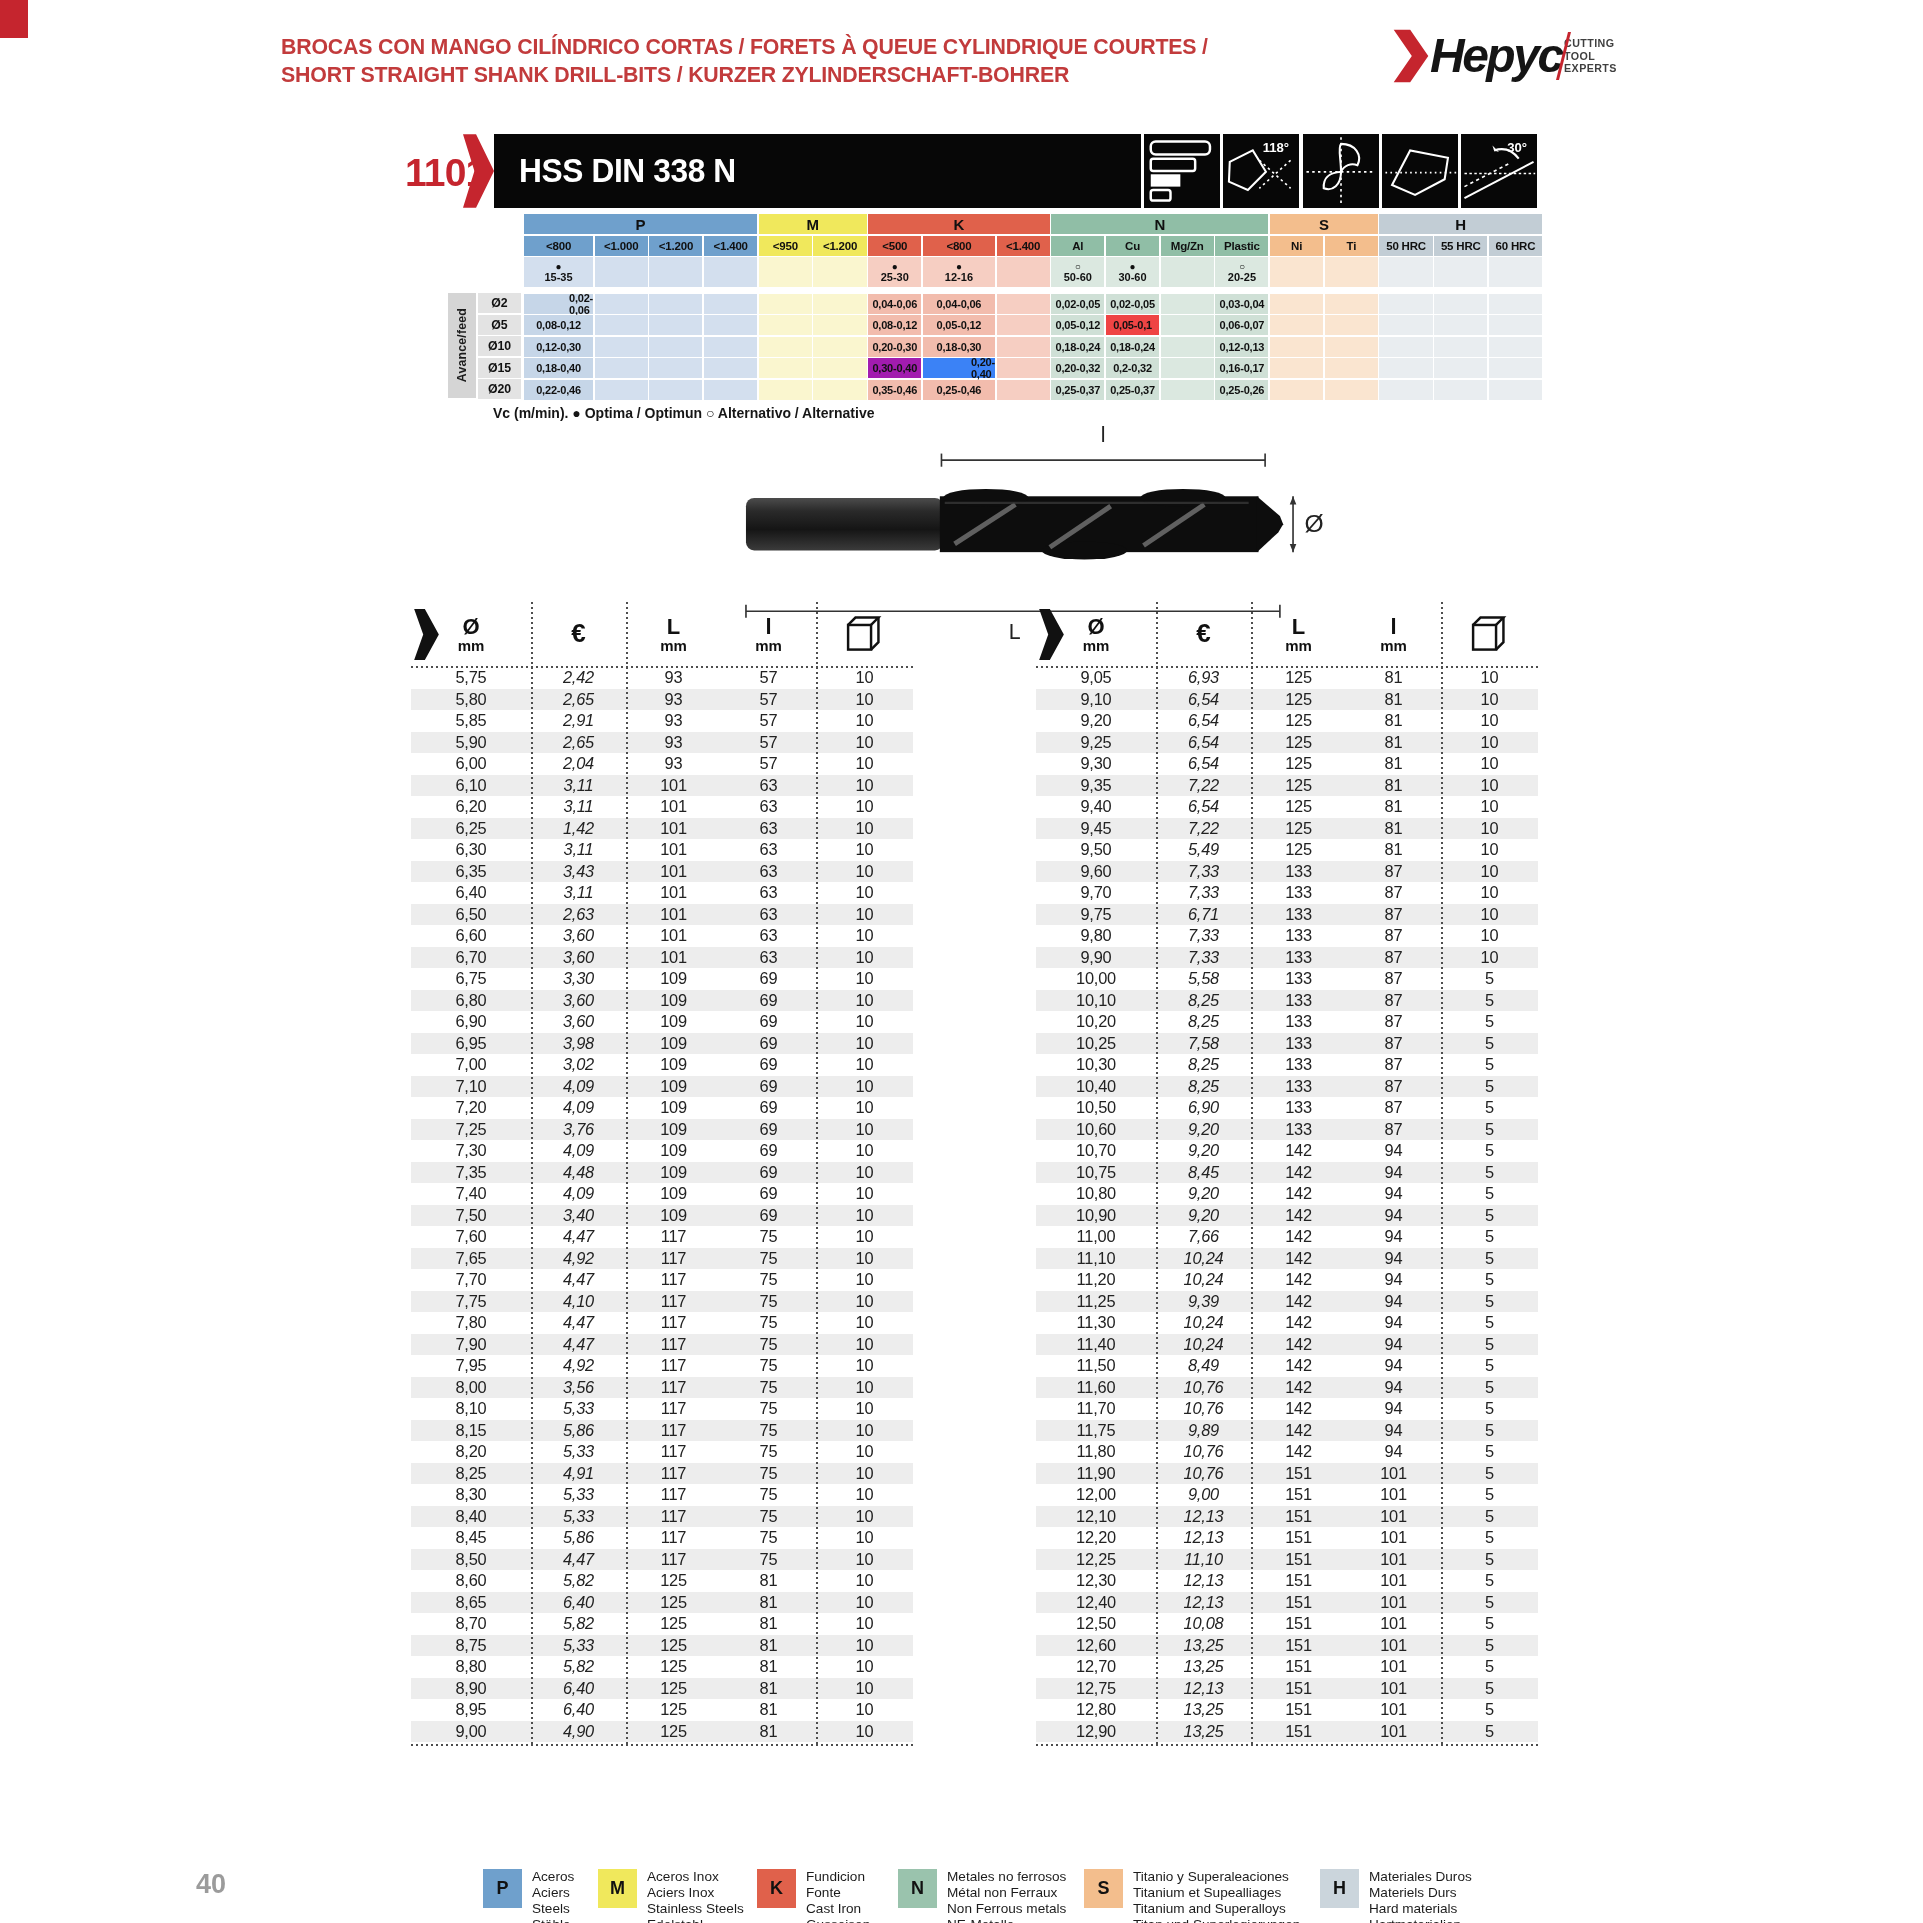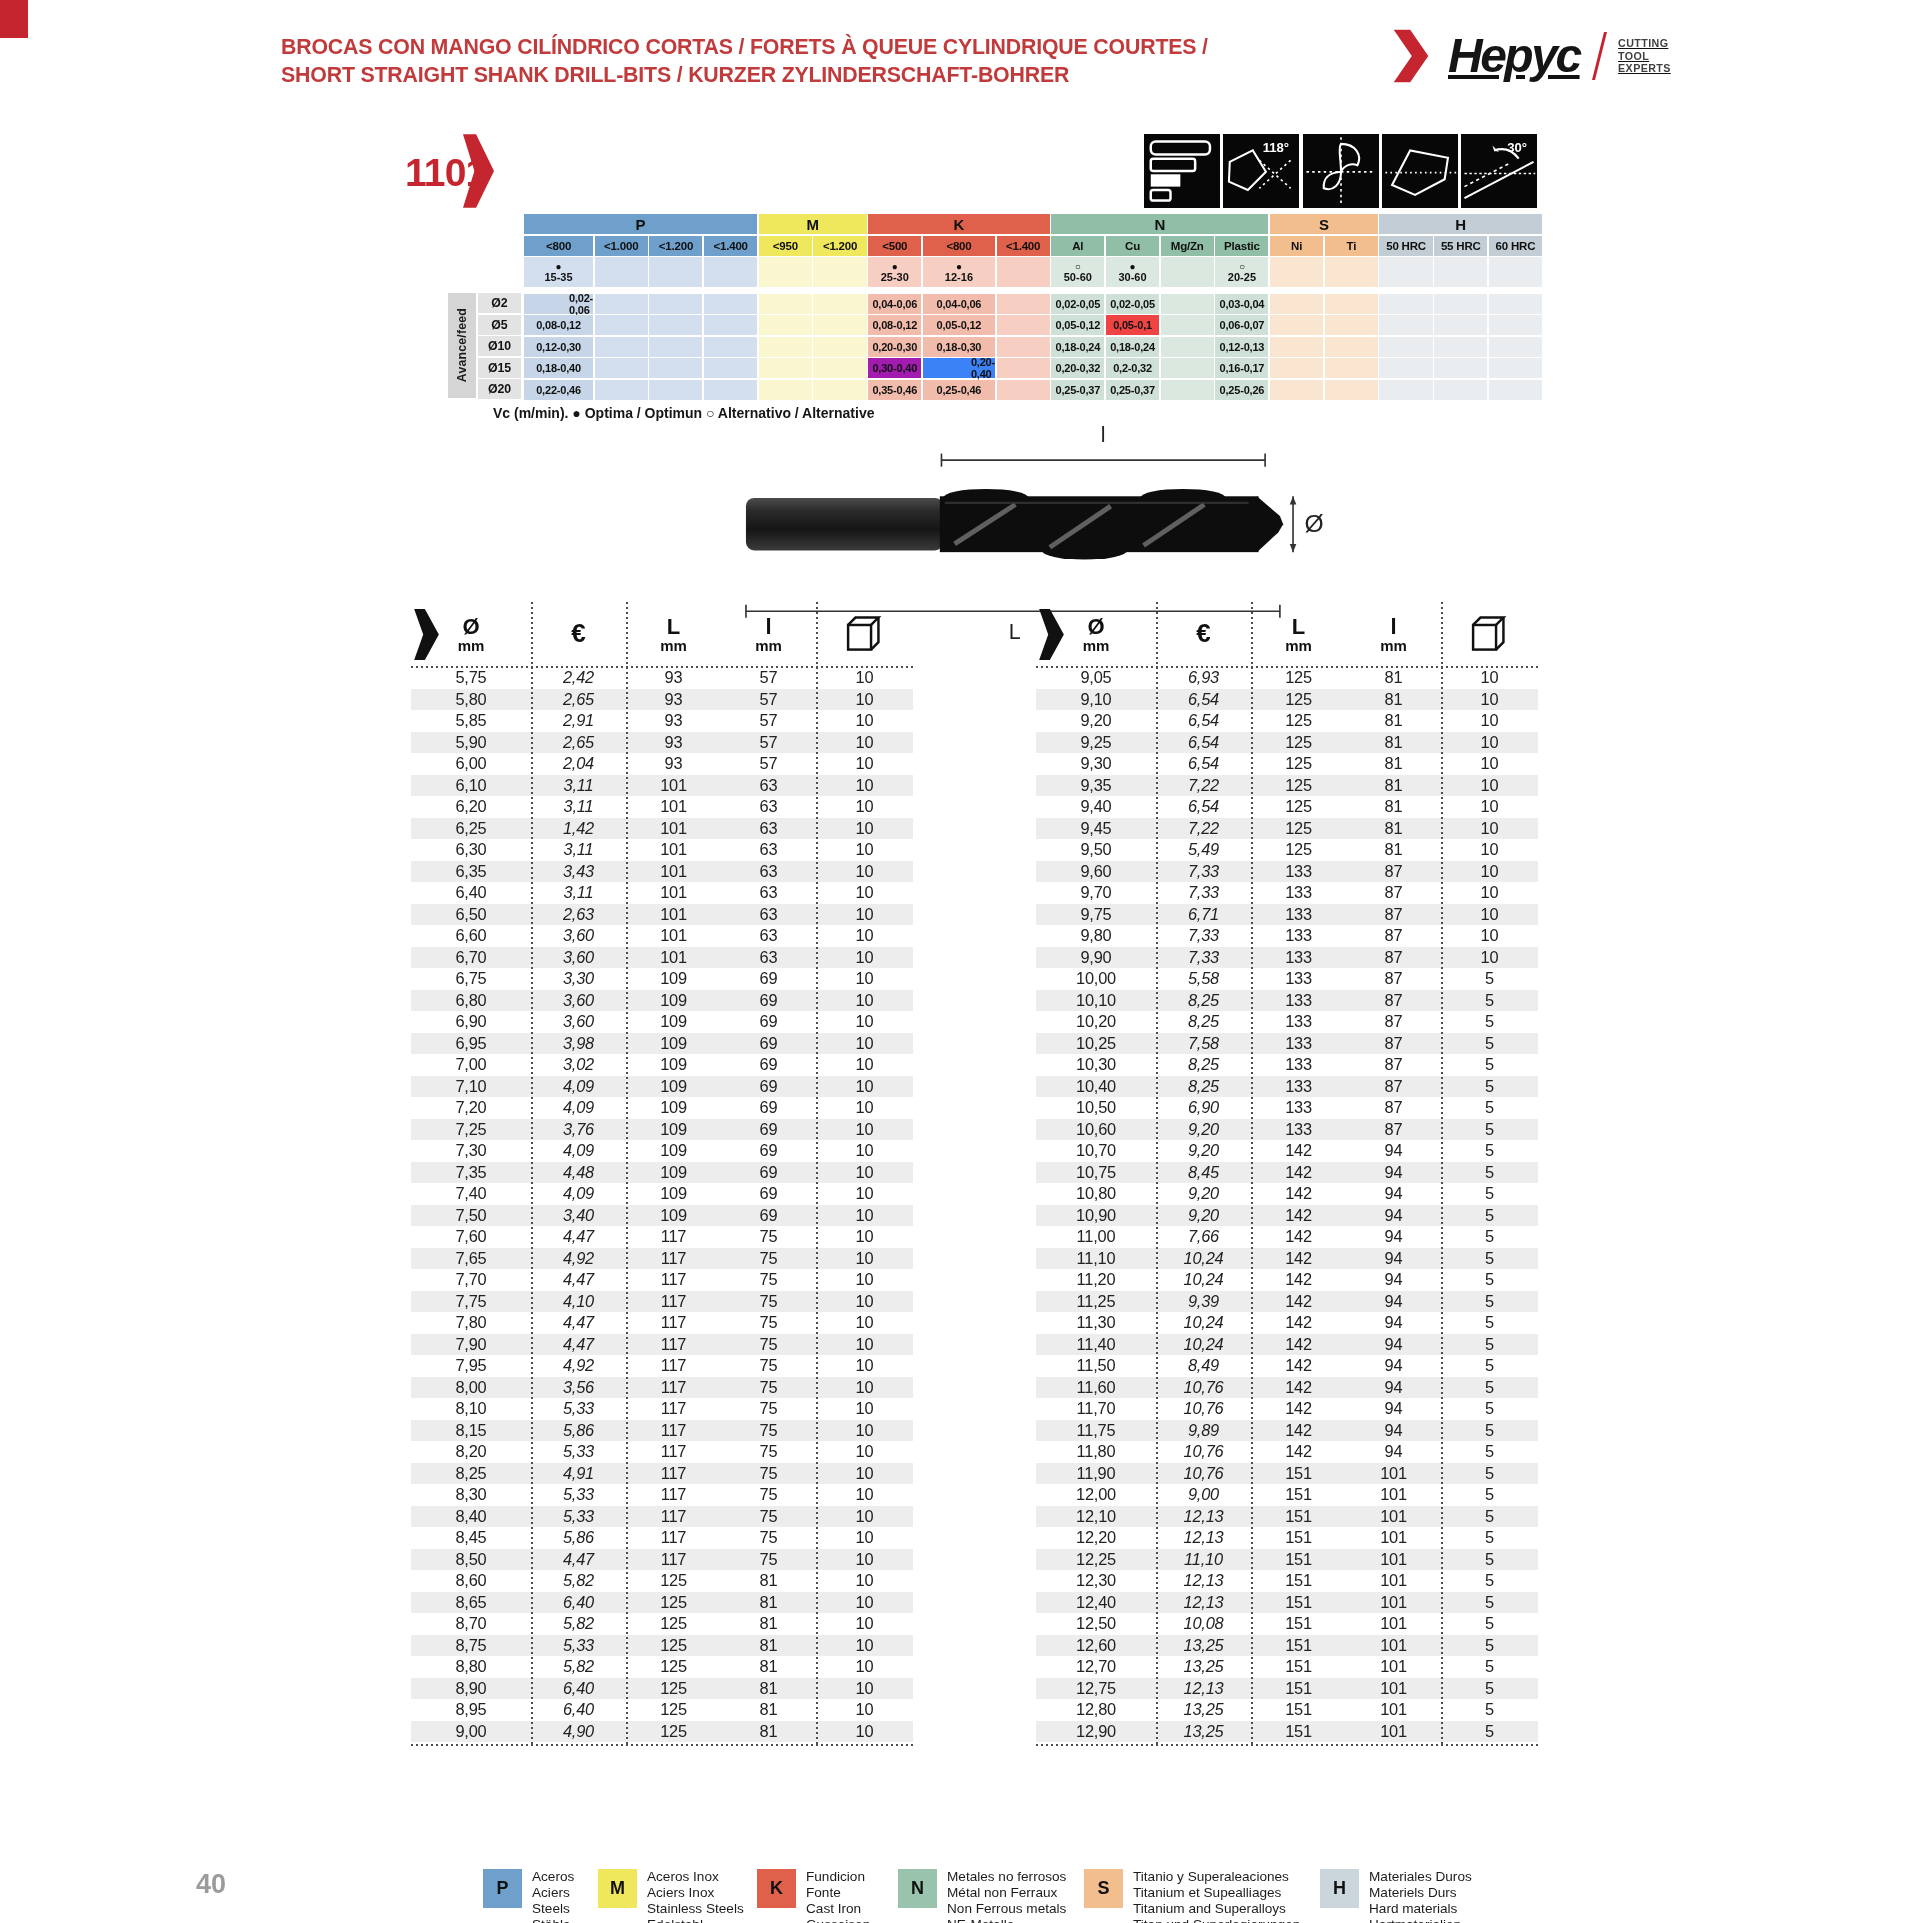--- a/index.html
+++ b/index.html
@@ -6,21 +6,21 @@
   #page{position:relative;width:1924px;height:1924px;background:#ffffff;overflow:hidden;
         font-family:"Liberation Sans","DejaVu Sans",sans-serif;color:#111;}
   .abs{position:absolute;}
 
   
   #corner-mark{left:0;top:0;width:28px;height:38px;background:#c5252e;}
 
   
   #title-block{left:281px;top:33px;transform:scaleX(.97);transform-origin:left top;}
   .title-line{font-size:22px;font-weight:bold;color:#c23b3c;line-height:28px;letter-spacing:-0.2px;white-space:nowrap;}
-  #logo{left:1392px;top:21.4px;display:flex;align-items:center;gap:18px;height:69px;text-decoration:underline;}
+  #logo{left:1392px;top:21.4px;display:flex;align-items:center;gap:0;height:69px;}
   #brand-text{font-size:48px;font-weight:800;font-style:italic;letter-spacing:-2.5px;color:#151515;}
   #logo-divider{width:2.5px;height:48px;background:#c5252e;transform:skewX(-14deg);}
   .tagline-line{font-size:10.7px;font-weight:bold;color:#3f3f3f;line-height:12.3px;letter-spacing:0.4px;}
 
   
   #banner-code{left:405px;top:151px;font-size:39px;font-weight:800;color:#c5252e;letter-spacing:-0.8px;}
   #banner-chevron{left:463px;top:134px;}
   #banner-bar{left:494px;top:134px;width:647px;height:74px;background:#070707;display:flex;align-items:center;}
   #banner-name{color:#fff;font-size:33px;font-weight:bold;margin-left:25px;letter-spacing:-0.4px;transform:scaleX(.96);transform-origin:left center;white-space:nowrap;}
   #banner-icons{left:1144px;top:134px;display:flex;gap:3.3px;}
@@ -95,20 +95,23 @@
       <span class="tagline-line">CUTTING</span>
       <span class="tagline-line">TOOL</span>
       <span class="tagline-line">EXPERTS</span>
     </div>
   </div>
 
   <div class="abs" id="banner-code">1101</div>
   <svg class="abs" id="banner-chevron" width="31" height="74" viewBox="0 0 38 90">
     <path d="M0 0 L16 0 L38 45 L16 90 L0 90 L14 45 Z" fill="#c5252e"></path>
   </svg>
+  <div class="abs" id="banner-bar">
+    <span id="banner-name">HSS DIN 338 N</span>
+  </div>
   <div class="abs" id="banner-icons">
     <svg class="banner-icon" viewBox="0 0 92 90">
       <rect x="8" y="9" width="72" height="16" rx="6" fill="none" stroke="#fff" stroke-width="3"></rect>
       <rect x="8" y="30" width="54" height="15" rx="3" fill="none" stroke="#fff" stroke-width="3"></rect>
       <rect x="8" y="49" width="36" height="15" fill="#fff"></rect>
       <rect x="8" y="68" width="24" height="13" rx="3" fill="none" stroke="#fff" stroke-width="3"></rect>
     </svg>
     <svg class="banner-icon" viewBox="0 0 92 90">
       <text x="48" y="22" fill="#fff" font-size="16" font-weight="bold">118°</text>
       <path d="M8 34 L36 20 L52 46 L30 68 L7 58 Z" fill="none" stroke="#fff" stroke-width="2.5"></path>

